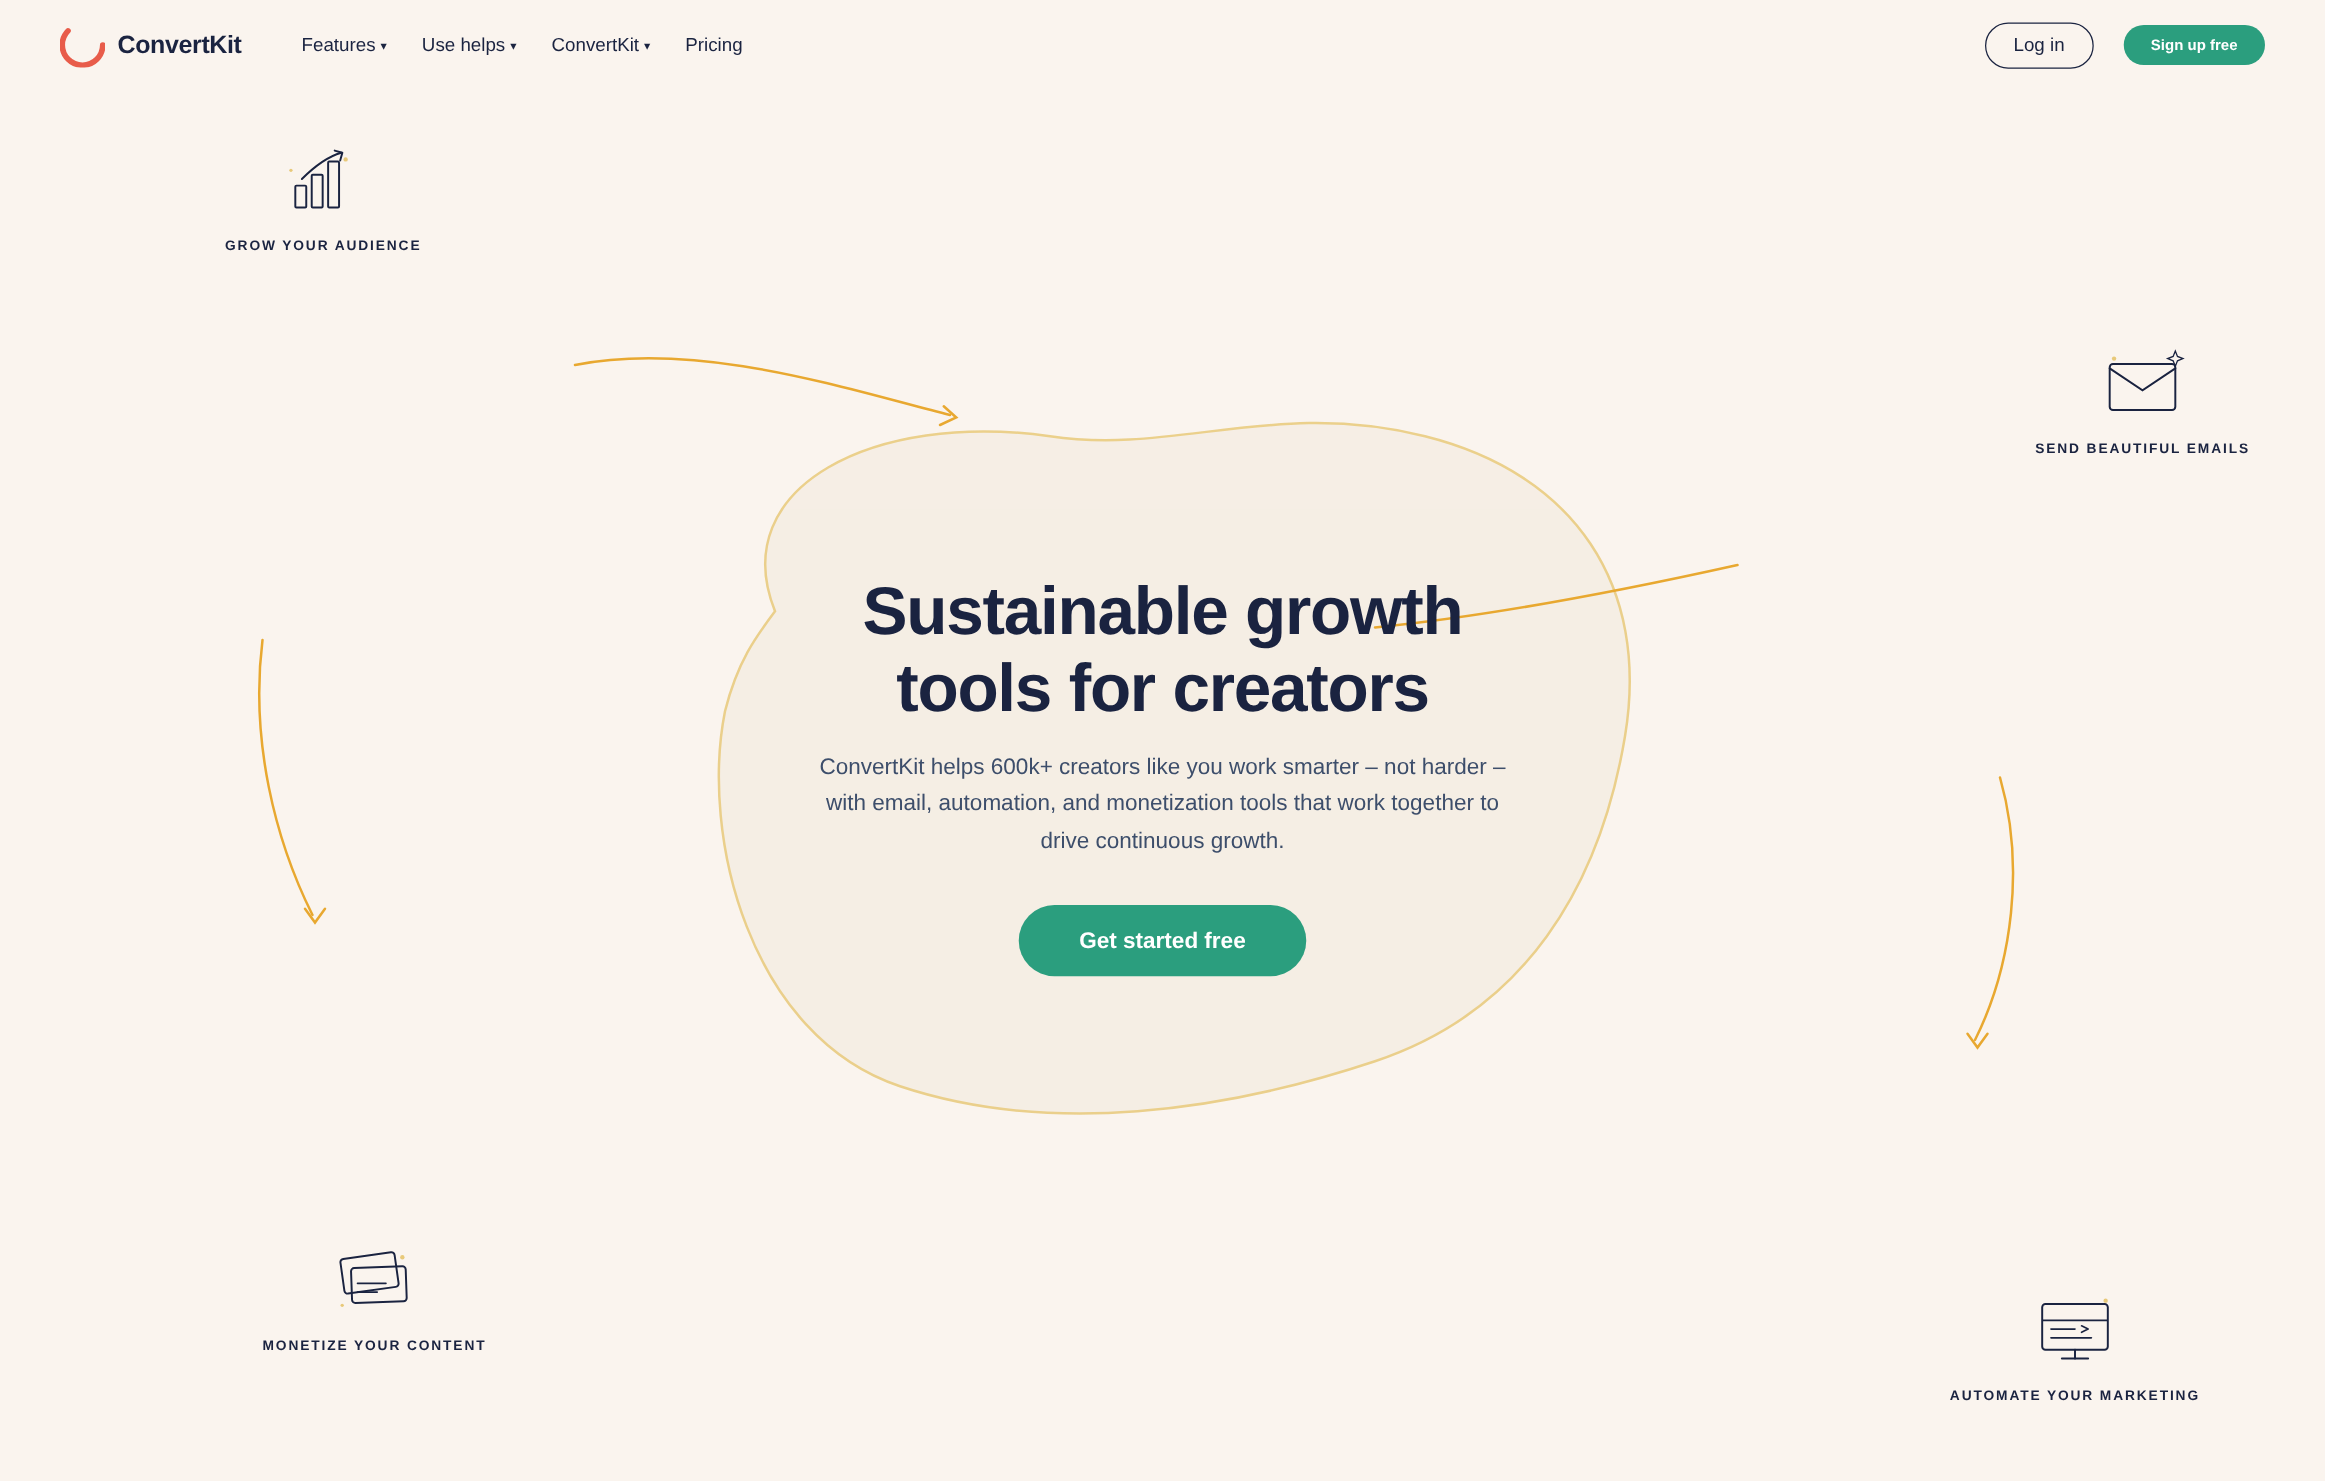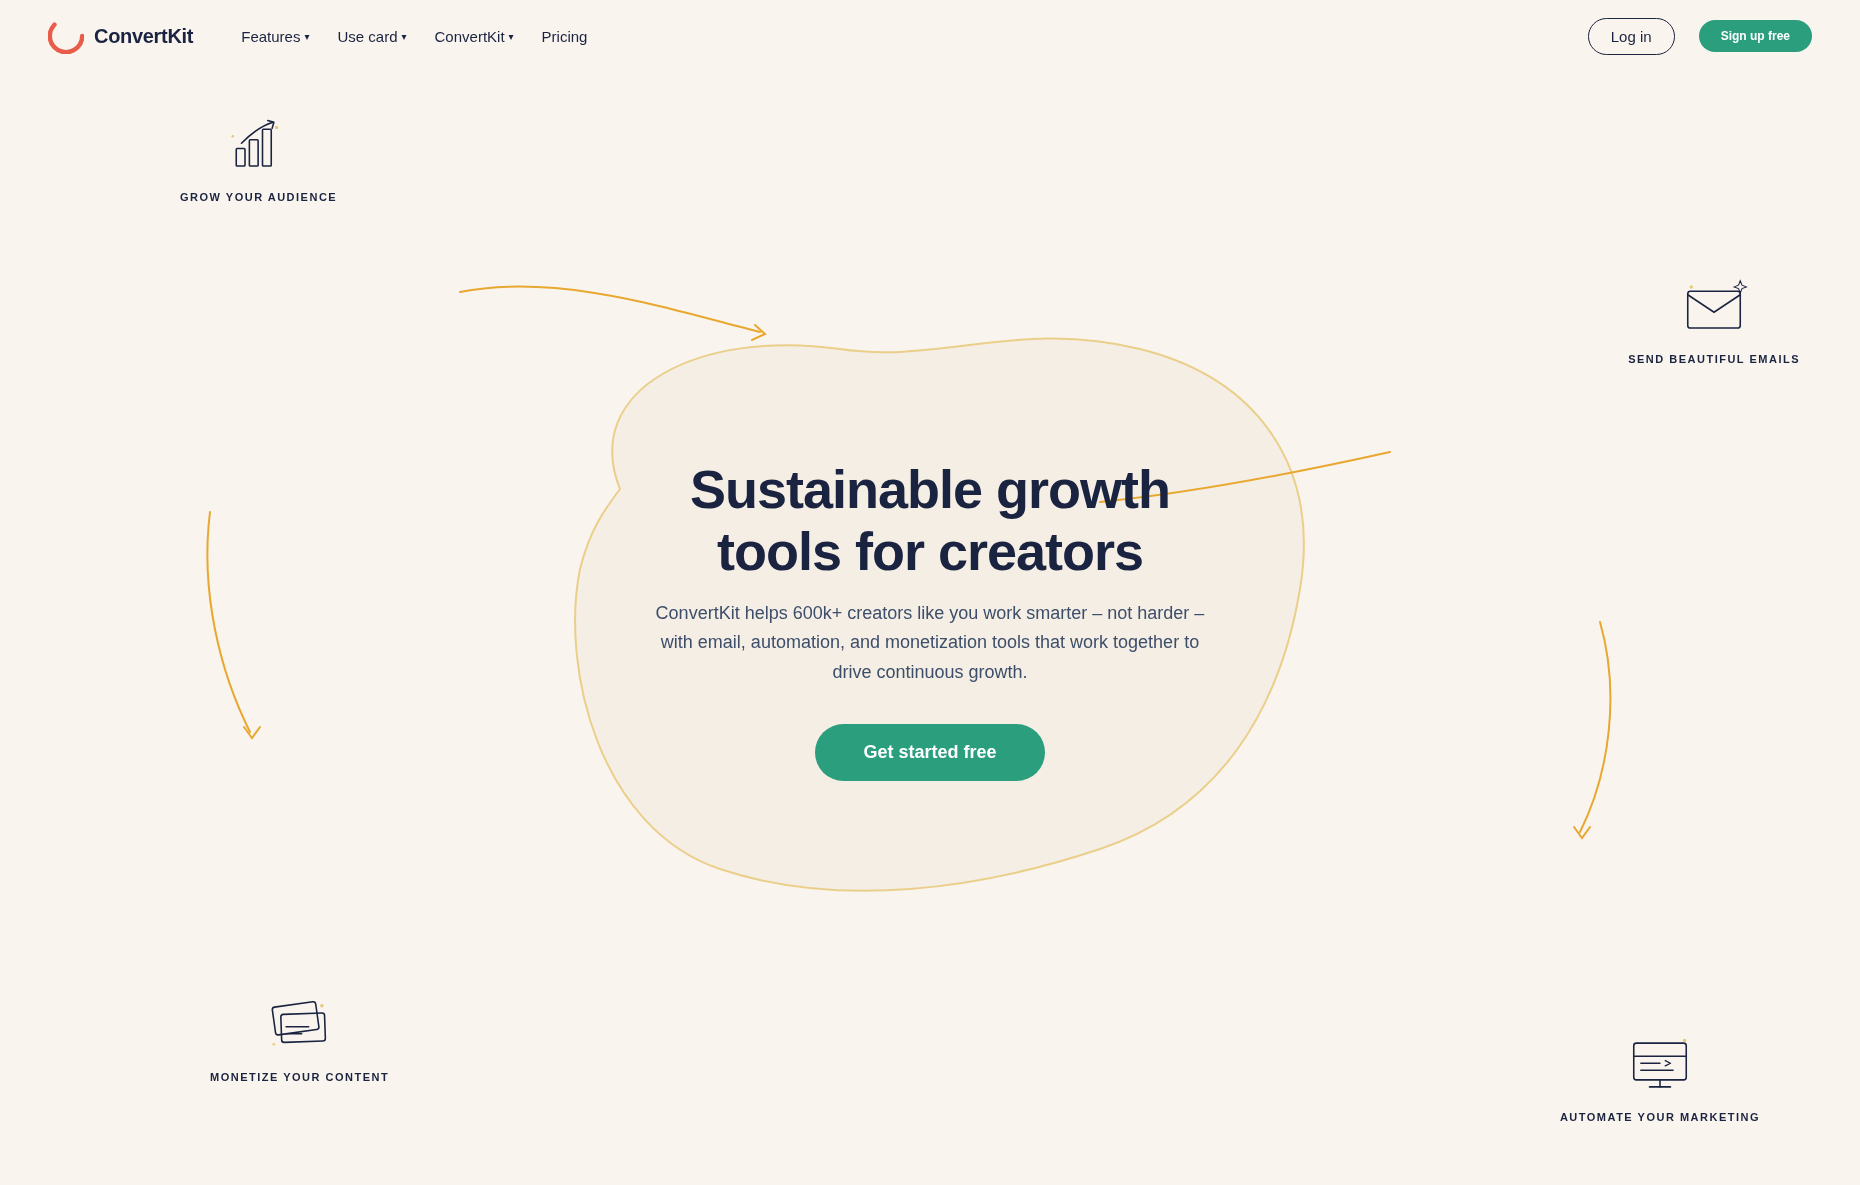--- a/index.html
+++ b/index.html
@@ -224,21 +224,21 @@
         <circle cx="20" cy="20" r="18" stroke="#e85c4a" stroke-width="5" fill="none" stroke-dasharray="70 45" stroke-linecap="round"></circle>
       </svg>
       <span class="logo-text">ConvertKit</span>
     </a>
     <div class="nav-links">
       <div class="nav-item">
         <span>Features</span>
         <span class="chevron">▾</span>
       </div>
       <div class="nav-item">
-        <span>Use card</span>
+        <span>Use helps</span>
         <span class="chevron">▾</span>
       </div>
       <div class="nav-item">
         <span>ConvertKit</span>
         <span class="chevron">▾</span>
       </div>
       <div class="nav-item">
         <span>Pricing</span>
       </div>
     </div>

